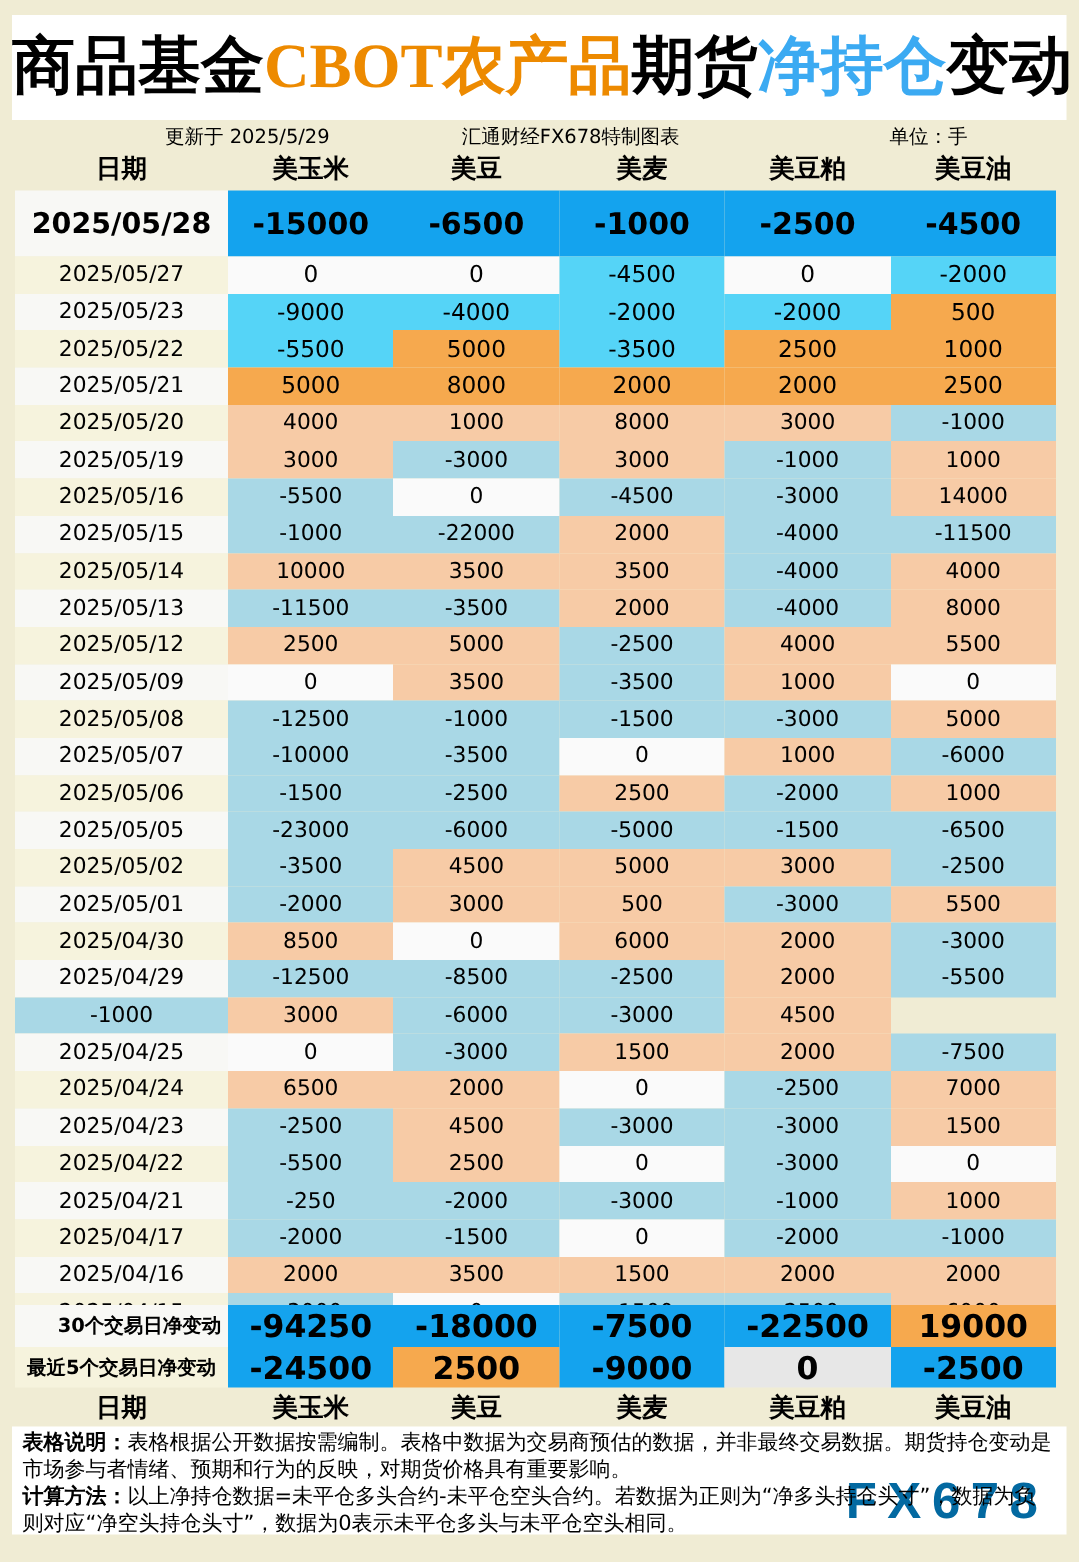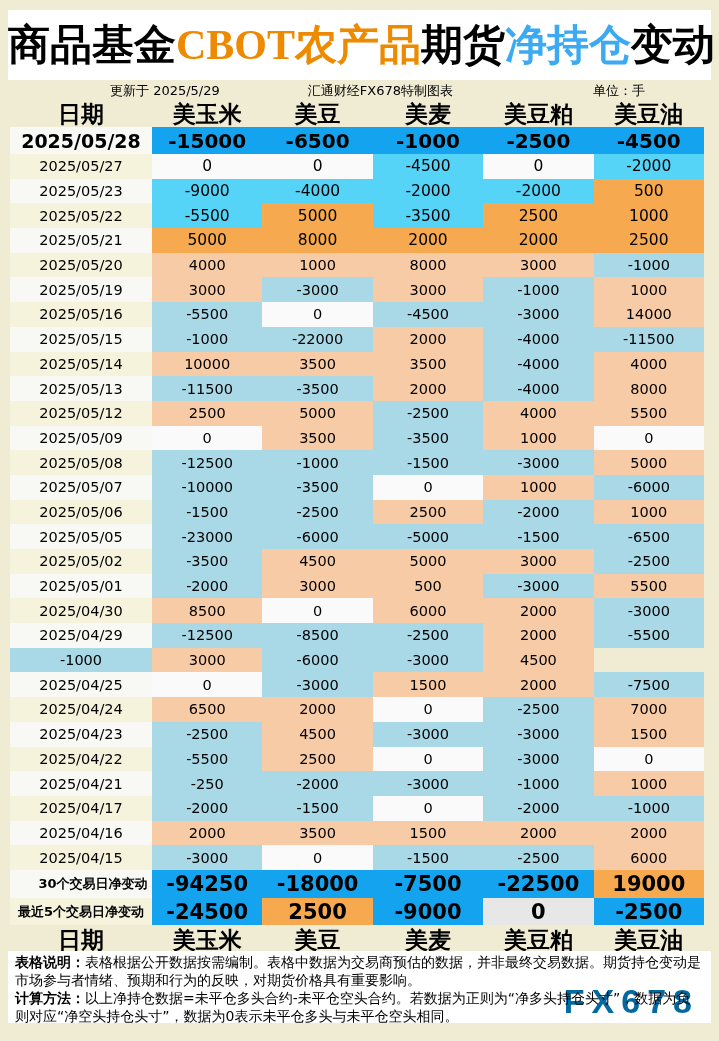--- a/index.html
+++ b/index.html
@@ -26,30 +26,30 @@
     position:absolute;left:8px;top:82px;width:703px;height:17px;
     display:flex;align-items:center;font-size:13px;
   }
   .subtitle-row .upd{margin-left:102px;}
   .subtitle-row .src{margin-left:88px;}
   .subtitle-row .unit{margin-left:auto;margin-right:66px;}
   
   .cols-row{
     position:absolute;left:10px;width:694px;height:27px;
     display:grid;grid-template-columns:142px repeat(5,1fr);
-    font-weight:bold;font-size:23px;text-align:center;
+    font-weight:bold;font-size:17px;text-align:center;
   }
   .cols-row .cell{display:flex;align-items:center;justify-content:center;}
   #header-row{top:99px;}
   #footer-header-row{top:925px;}
   
   #table-body{position:absolute;left:10px;top:127px;width:694px;}
   .row{display:grid;grid-template-columns:142px repeat(5,1fr);}
   .cell{display:flex;align-items:center;justify-content:center;white-space:nowrap;}
-  .r0{height:27px;font-weight:bold;}
+  .r0{height:44px;font-weight:bold;}
   .r0 .date-cell{font-size:19px;background:#FCFCF8;}
   .r0 .val{font-size:20px;}
   .r1{height:24.7px;}
   .r1 .val{font-size:15.5px;}
   .r2{height:24.7px;}
   .r2 .val{font-size:14.5px;}
   .r1 .date-cell,.r2 .date-cell{font-size:14.5px;}
   .date-odd .date-cell{background:#F6F3DD;}
   .date-even .date-cell{background:#F8F8F5;}
   .r0 .neg{background:#14A3EE;}

